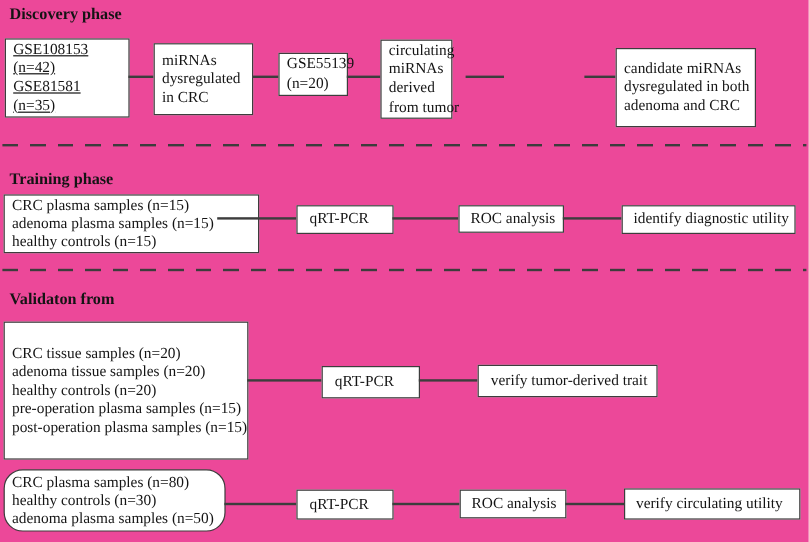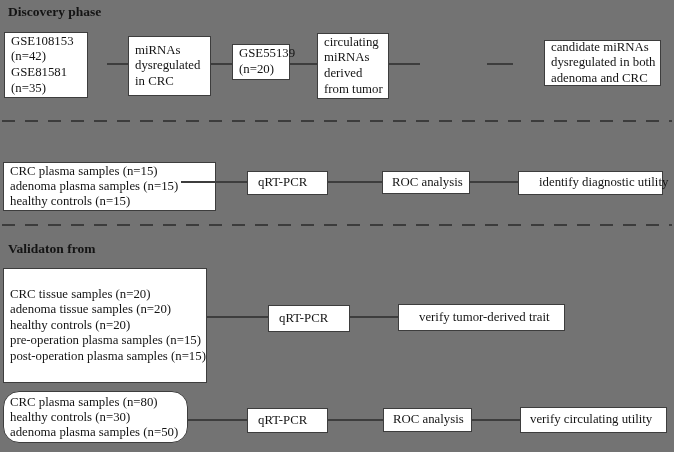--- a/index.html
+++ b/index.html
@@ -1,20 +1,20 @@
 <!DOCTYPE html>
 <html><head>
 <meta charset="utf-8">
 <style>
   html, body { margin: 0; padding: 0; background: #ffffff; }
   .canvas {
     position: relative;
     width: 674px;
     height: 452px;
-    background: #737373;
+    background: #ec4899;
     font-family: "Liberation Serif", serif;
     color: #141414;
     overflow: hidden;
   }
   .phase-title {
     position: absolute;
     font-weight: bold;
     font-size: 13.5px;
     line-height: 16px;
     white-space: pre;
@@ -47,78 +47,79 @@
     background: repeating-linear-gradient(to right, #3c3c3c 0px, #3c3c3c 13px, transparent 13px, transparent 23px);
   }
 </style>
 </head>
 <body>
 
 <div class="canvas">
 
   <div class="phase-title" style="left:8px; top:4px;">Discovery phase</div>
 
-  <div class="fbox" style="left:4px;  top:32px; width:84px; height:66px;">GSE108153
+  <div class="fbox" style="left:4px;  top:32px; width:104px; height:66px;text-decoration:underline;">GSE108153
 (n=42)
 GSE81581
 (n=35)</div>
   <div class="connector" style="left:107px; top:63px; width:21px;"></div>
 
   <div class="fbox" style="left:128px; top:36px; width:83px; height:60px;">miRNAs
 dysregulated
 in CRC</div>
   <div class="connector" style="left:210px; top:63px; width:23px;"></div>
 
   <div class="fbox" style="left:232px; top:44px; width:58px; height:36px;">GSE55139
 (n=20)</div>
   <div class="connector" style="left:289px; top:63px; width:28px;"></div>
 
-  <div class="fbox" style="left:317px; top:33px; width:72px; height:66px;">circulating
+  <div class="fbox" style="left:317px; top:33px; width:60px; height:66px;">circulating
 miRNAs
 derived
 from tumor</div>
   <div class="connector" style="left:388px; top:63px; width:32px;"></div>
 
   <div class="connector" style="left:487px; top:63px; width:26px;"></div>
 
-  <div class="fbox" style="left:544px; top:40px; width:117px; height:46px;">candidate miRNAs
+  <div class="fbox" style="left:513px; top:40px; width:117px; height:66px;">candidate miRNAs
 dysregulated in both
 adenoma and CRC</div>
 
   <div class="dashed-sep" style="top:120px;"></div>
 
+  <div class="phase-title" style="left:8px; top:141px;">Training phase</div>
 
   <div class="fbox tight" style="left:3px; top:162px; width:213px; height:49px;">CRC plasma samples (n=15)
 adenoma plasma samples (n=15)
 healthy controls (n=15)</div>
   <div class="connector" style="left:181px; top:181px; width:66px;"></div>
 
   <div class="fbox" style="left:247px; top:171px; width:81px; height:24px; padding-left:10px;">qRT-PCR</div>
   <div class="connector" style="left:327px; top:181px; width:55px;"></div>
 
   <div class="fbox" style="left:382px; top:171px; width:88px; height:23px; padding-left:9px;">ROC analysis</div>
   <div class="connector" style="left:469px; top:181px; width:49px;"></div>
 
-  <div class="fbox" style="left:518px; top:171px; width:145px; height:24px; padding-left:20px;">identify diagnostic utility</div>
+  <div class="fbox" style="left:518px; top:171px; width:145px; height:24px; padding-left:9px;">identify diagnostic utility</div>
 
   <div class="dashed-sep" style="top:224px;"></div>
 
   <div class="phase-title" style="left:8px; top:241px;">Validaton from</div>
 
   <div class="fbox" style="left:3px; top:268px; width:204px; height:115px;">CRC tissue samples (n=20)
 adenoma tissue samples (n=20)
 healthy controls (n=20)
 pre-operation plasma samples (n=15)
 post-operation plasma samples (n=15)</div>
   <div class="connector" style="left:206px; top:316px; width:62px;"></div>
 
   <div class="fbox" style="left:268px; top:305px; width:82px; height:27px; padding-left:10px;">qRT-PCR</div>
   <div class="connector" style="left:349px; top:316px; width:49px;"></div>
 
-  <div class="fbox" style="left:398px; top:304px; width:167px; height:27px; padding-left:20px;">verify tumor-derived trait</div>
+  <div class="fbox" style="left:398px; top:304px; width:150px; height:27px; padding-left:10px;">verify tumor-derived trait</div>
 
   <div class="fbox tight" style="left:3px; top:391px; width:185px; height:52px;border-radius:16px;">CRC plasma samples (n=80)
 healthy controls (n=30)
 adenoma plasma samples (n=50)</div>
   <div class="connector" style="left:187px; top:419px; width:60px;"></div>
 
   <div class="fbox" style="left:247px; top:408px; width:81px; height:25px; padding-left:10px;">qRT-PCR</div>
   <div class="connector" style="left:327px; top:419px; width:56px;"></div>
 
   <div class="fbox" style="left:383px; top:408px; width:89px; height:24px; padding-left:9px;">ROC analysis</div>

